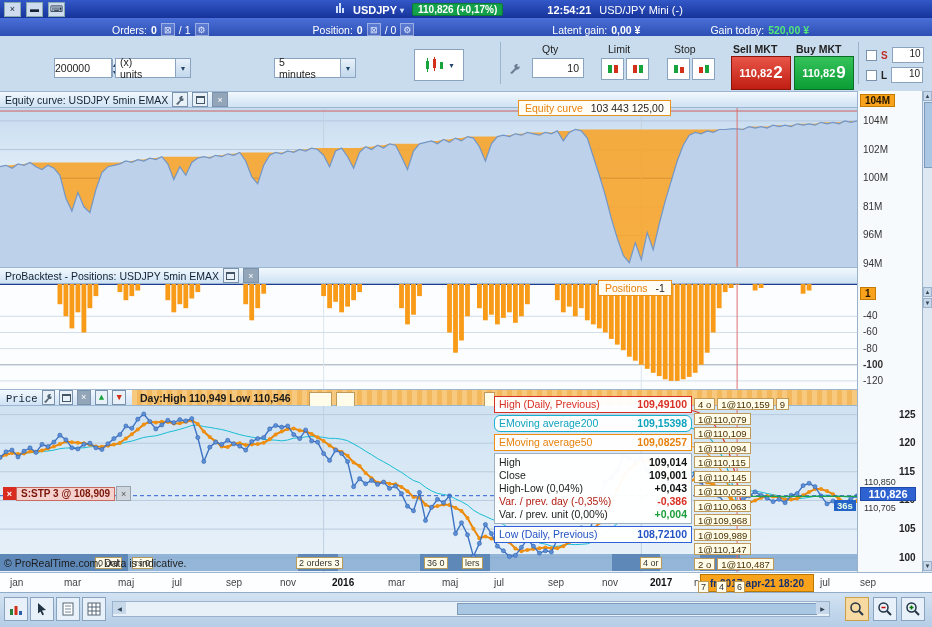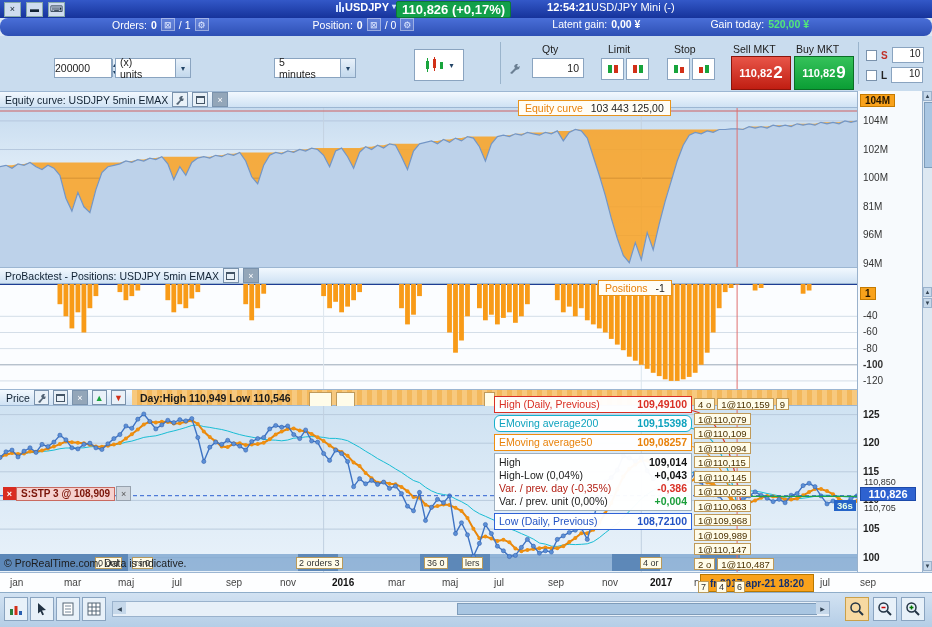--- a/index.html
+++ b/index.html
@@ -1,35 +1,35 @@
 <!DOCTYPE html>
 <html><head>
 <meta charset="utf-8">
 <style>
   html,body{margin:0;padding:0;background:#9fb6cc;font-family:"Liberation Sans",sans-serif;}
   #app{position:relative;width:932px;height:627px;background:#dce8f4;overflow:hidden;font-size:11px;color:#222;}
   
   #titlebar{position:absolute;top:0;left:0;width:932px;height:18px;background:linear-gradient(#3358c8,#16339b);color:#fff;display:flex;align-items:center;}
   .tb-icons{display:flex;gap:5px;margin-left:4px;}
   .tb-btn{width:15px;height:13px;background:#cfdcef;color:#123;border:1px solid #8aa;font-size:9px;display:flex;align-items:center;justify-content:center;cursor:default;}
-  .tb-center{display:flex;align-items:flex-start;gap:0;margin-left:270px;}
+  .tb-center{display:flex;align-items:flex-end;gap:8px;margin-left:270px;}
   .tb-symbol{font-weight:bold;display:flex;align-items:center;gap:3px;}
   .tb-symbol .dd{font-size:8px;color:#cfe0ff;}
-  .price-badge{background:#12a04a;border:1px solid #0c7a36;color:#fff;font-weight:bold;padding:0 5px;border-radius:2px;font-size:13px;}
+  .price-badge{background:#12a04a;border:1px solid #0c7a36;color:#fff;font-weight:bold;padding:0 5px;border-radius:2px;font-size:10px;}
   .tb-time{margin-left:36px;font-weight:bold;}
   
-  #statusbar{position:absolute;top:18px;left:0;width:932px;height:18px;background:linear-gradient(#4a6fd8,#2d4fb4);color:#fff;display:flex;align-items:flex-start;font-size:10.5px;border-radius:8px;}
+  #statusbar{position:absolute;top:18px;left:0;width:932px;height:18px;background:linear-gradient(#4a6fd8,#2d4fb4);color:#fff;display:flex;align-items:flex-end;font-size:10.5px;}
   .sb-group{display:flex;align-items:center;gap:4px;}
   .sb-val{font-weight:bold;}
   .sb-ico{font-size:9px;color:#dfe8ff;background:rgba(255,255,255,.15);border:1px solid rgba(255,255,255,.4);width:12px;height:11px;display:flex;align-items:center;justify-content:center;}
   .gain-green{color:#52e87a;font-weight:bold;}
   
   #toolbar{position:absolute;top:36px;left:0;width:932px;height:55px;background:#c9dcee;border-bottom:1px solid #8fadc9;}
   .tl{position:absolute;top:7px;font-size:10.5px;color:#222;}
-  .tl.b{font-weight:normal;text-align:right;}
+  .tl.b{font-weight:bold;text-align:right;}
   .whitebox{position:absolute;background:#fff;border:1px solid #8aa4c0;font-size:10.5px;display:flex;align-items:center;gap:20px;}
   .spin-val{flex:1;text-align:right;padding-right:2px;}
   .spin-ar{width:11px;height:100%;display:flex;flex-direction:column;align-items:center;justify-content:center;font-size:6px;color:#246;background:linear-gradient(#e8f1fa,#c2d8ec);border-left:1px solid #8aa4c0;}
   .dd-ar{width:14px;height:100%;background:linear-gradient(#e8f1fa,#c2d8ec);border-left:1px solid #8aa4c0;display:flex;align-items:center;justify-content:center;font-size:8px;color:#246;}
   .dd-txt{flex:1;padding-left:4px;}
   .mini-pair{position:absolute;display:flex;gap:2px;}
   .mini{width:21px;height:20px;background:#fff;border:1px solid #8aa4c0;display:flex;align-items:center;justify-content:center;}
   .mkt-btn{position:absolute;width:58px;height:32px;color:#fff;font-weight:bold;display:flex;align-items:center;justify-content:center;border:1px solid #802;}
   .mkt-btn .pr{font-size:11px;}
   .mkt-btn .big{font-size:17px;margin-left:1px;}
@@ -42,21 +42,21 @@
   
   .panel-header{position:absolute;left:0;width:922px;height:17px;background:linear-gradient(#f2f8fe,#cfe2f4);border-top:1px solid #9cb6d2;border-bottom:1px solid #9cb6d2;display:flex;align-items:center;gap:4px;padding-left:5px;box-sizing:border-box;font-size:10.5px;color:#123;}
   .hicon{width:14px;height:13px;border:1px solid #7a92ac;background:#e9f1f8;display:inline-flex;align-items:center;justify-content:center;font-size:9px;color:#345;}
   .hicon.close{background:#93a6b9;color:#fff;}
   .win-in{width:7px;height:5px;border:1px solid #456;border-top-width:2px;}
   
   #equity-chart{position:absolute;top:108px;left:0;width:857px;height:159px;background:linear-gradient(#c6dbef,#eaf3fb 55%,#fbfdff);}
   #pos-chart{position:absolute;top:284px;left:0;width:857px;height:105px;background:#fbfdff;border-bottom:1px solid #9cb6d2;}
   #price-chart{position:absolute;top:406px;left:0;width:857px;height:166px;background:linear-gradient(#cfe2f2,#e9f2fa);}
   #price-header{position:absolute;top:389px;left:0;width:922px;height:17px;display:flex;box-sizing:border-box;border-top:1px solid #9cb6d2;border-bottom:1px solid #9cb6d2;}
-  .ph-left{display:flex;align-items:center;gap:4px;padding:0 6px;background:linear-gradient(#f2f8fe,#cfe2f4);font-size:10.5px;color:#123;width:120px;}
+  .ph-left{display:flex;align-items:flex-end;gap:4px;padding:0 6px;background:linear-gradient(#f2f8fe,#cfe2f4);font-size:10.5px;color:#123;width:120px;font-family:Liberation Mono, monospace;}
   .ph-strip{flex:1;background:repeating-linear-gradient(90deg,#f7c97f 0px,#f7c97f 5px,#f3b85c 5px,#f3b85c 10px);display:flex;align-items:center;padding-left:8px;position:relative;}
   .day-text{font-weight:bold;font-size:10.5px;color:#1a1a1a;}
   .htag{position:absolute;top:2px;background:#fffce9;border:1px solid #bf9a5a;color:#4a3000;font-size:9px;line-height:10px;padding:16px 2px;}
   
   .flag{position:absolute;display:flex;gap:8px;background:#fffdf6;border:1px solid #e8941c;padding:1px 6px;font-size:10.5px;z-index:12;align-items:center;}
   .flag .fl{color:#e8820c;}
   .flag .fv{color:#222;}
   #info-panel{position:absolute;left:494px;top:396px;width:198px;z-index:13;font-size:10.5px;}
   .ibox{display:flex;justify-content:space-between;background:rgba(255,255,255,.96);border:1px solid;padding:0 4px;height:15px;line-height:14px;margin-bottom:2px;}
   .ibox .ival{font-weight:bold;}
@@ -77,21 +77,21 @@
   .st-ico{width:13px;height:13px;background:#d92b20;color:#fff;font-size:9px;display:flex;align-items:center;justify-content:center;font-weight:bold;}
   .st-label{background:#f6d2cf;border:1px solid #c96a60;color:#7a1408;padding:0 4px;height:12px;line-height:12px;font-weight:bold;}
   .st-close{width:13px;height:13px;background:#cfd6de;border:1px solid #97a2ae;color:#555;font-size:9px;display:flex;align-items:center;justify-content:center;margin-left:1px;}
   #watermark{position:absolute;left:4px;top:557px;font-size:10.5px;color:#1c1c1c;z-index:17;}
   #countdown{position:absolute;left:834px;top:500px;background:#2464c8;color:#e8ffe8;font-size:9.5px;font-weight:bold;padding:0 3px;z-index:14;}
   .btag{position:absolute;top:557px;background:#fffce9;border:1px solid #b89a5c;font-size:9px;color:#333;line-height:10px;padding:0 2px;z-index:16;white-space:nowrap;}
   .btag.p2{top:581px;z-index:18;}
   
   #axis-col{position:absolute;left:857px;top:91px;width:65px;height:481px;background:#f7fafd;border-left:1px solid #9ab2cc;z-index:11;}
   .tick{position:absolute;left:5px;font-size:10px;color:#333;}
-  .tick.p{font-weight:bold;color:#222;}
+  .tick.p{font-weight:bold;color:#222;margin-left:36px;}
   .tick.bold{font-weight:bold;}
   .badge{position:absolute;left:2px;z-index:3;}
   .badge.orange{background:#f9a21b;border:1px solid #c57a00;color:#241500;font-weight:bold;font-size:10px;padding:0 4px;}
   .badge.blue{background:#2e62d0;border:1px solid #1c49aa;color:#fff;font-weight:bold;font-size:11px;padding:0 3px;width:48px;text-align:center;}
   .mini-label{position:absolute;left:6px;font-size:9px;color:#333;}
   #vscroll{position:absolute;left:922px;top:91px;width:10px;height:481px;background:#dde8f2;border-left:1px solid #9ab2cc;z-index:11;}
   .vs-btn{position:absolute;left:0;width:9px;height:10px;font-size:6px;color:#345;display:flex;align-items:center;justify-content:center;background:#c6d8ea;border:1px solid #9ab2cc;box-sizing:border-box;}
   .vs-thumb{position:absolute;left:1px;width:7px;background:#a9c6e2;border:1px solid #7e9cba;}
   
   #xaxis{position:absolute;top:572px;left:0;width:932px;height:20px;background:#fdfeff;border-top:1px solid #9cb6d2;}
@@ -734,20 +734,24 @@
     <div class="ibox orange">
       <span>EMoving average50</span>
       <span class="ival">109,08257</span>
     </div>
     <div class="ohlc" id="ohlc-box">
         <div class="orow">
           <span>High</span>
           <span class="oval">109,014</span>
         </div>
         <div class="orow">
+          <span>Close</span>
+          <span class="oval">109,001</span>
+        </div>
+        <div class="orow">
           <span>High-Low (0,04%)</span>
           <span class="oval">+0,043</span>
         </div>
         <div class="orow neg">
           <span>Var. / prev. day (-0,35%)</span>
           <span class="oval">-0,386</span>
         </div>
         <div class="orow pos">
           <span>Var. / prev. unit (0,00%)</span>
           <span class="oval">+0,004</span>

